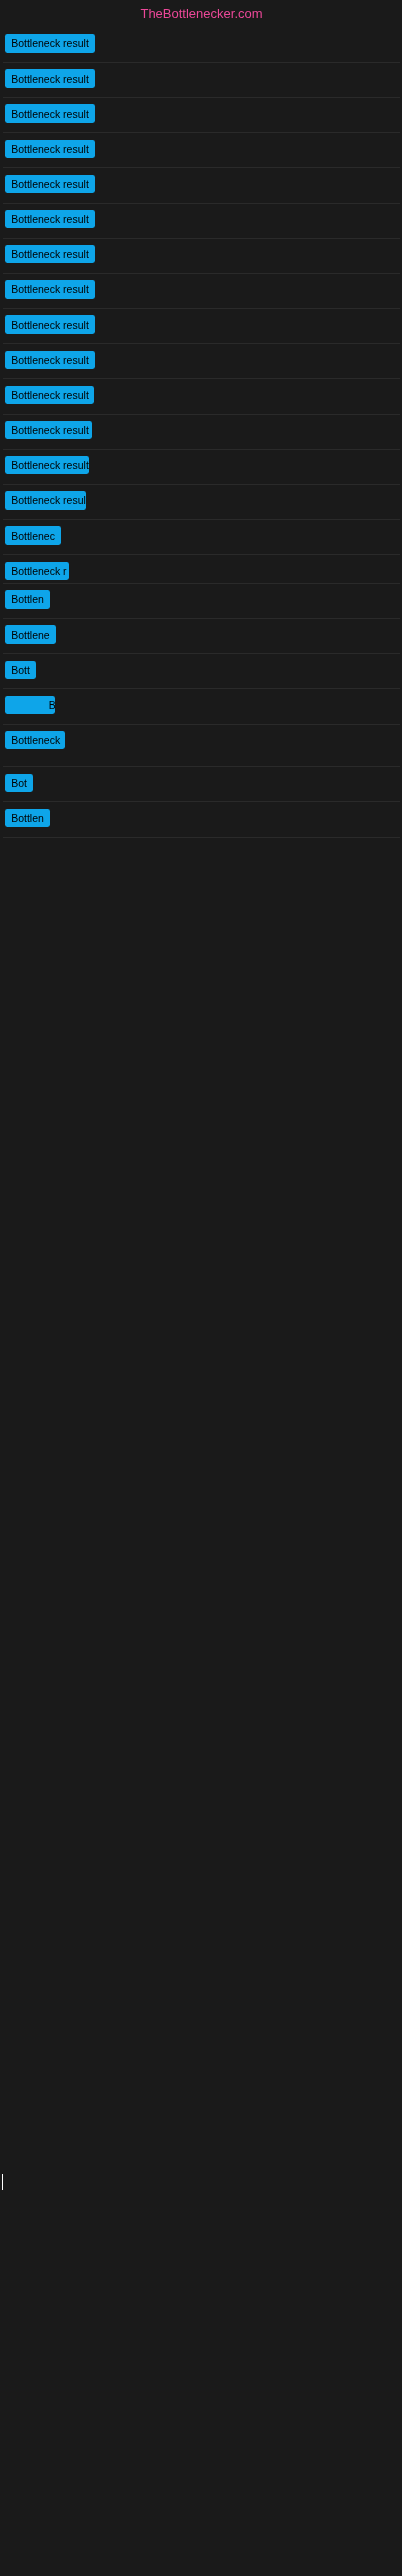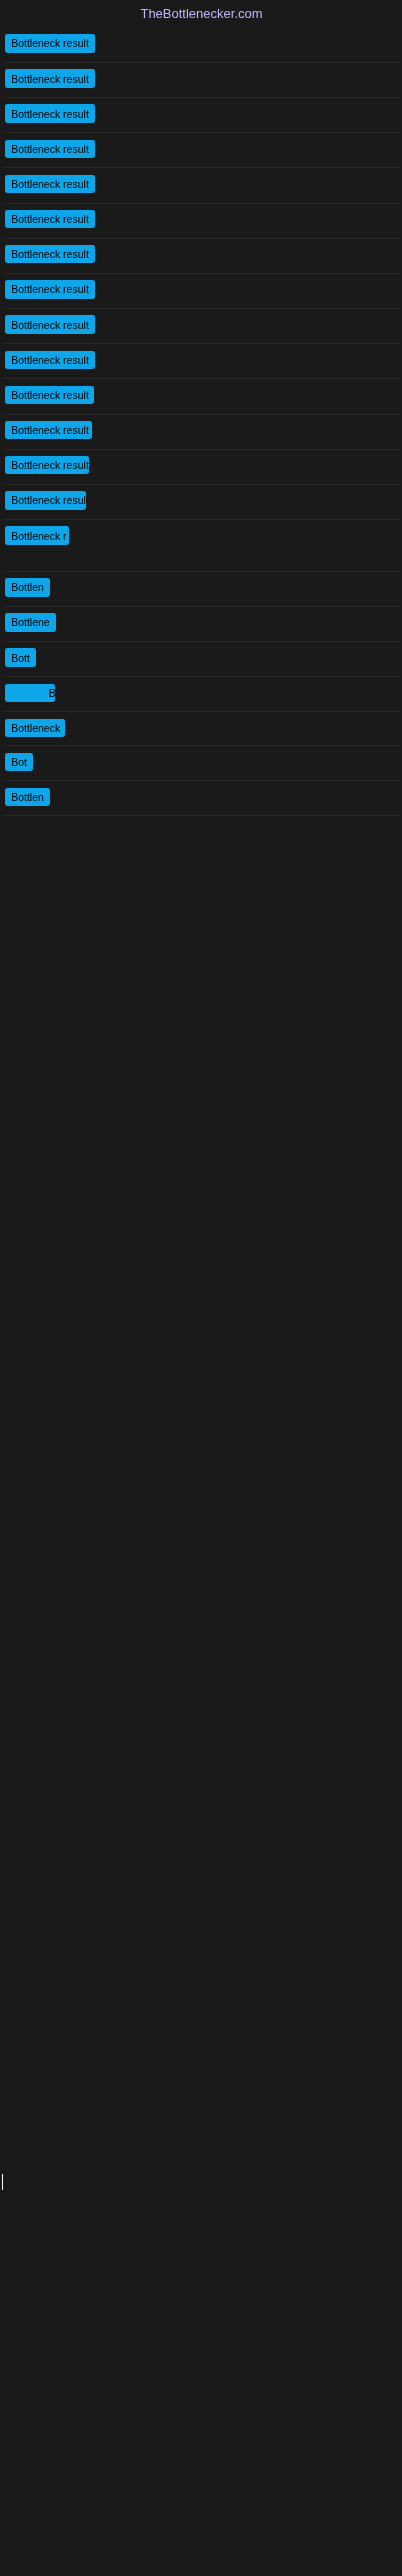--- a/index.html
+++ b/index.html
@@ -11,21 +11,21 @@
     body {
       width: 403px;
       min-height: 2576px;
       background-color: #1a1a1a;
       font-family: Arial, sans-serif;
       position: relative;
     }
 
     .site-title {
       text-align: center;
-      color: #c4b5fd;
+      color: #ec4899;
       font-size: 13px;
       padding: 6.4px 0;
       background-color: #1a1a1a;
     }
 
     .bottleneck-badge {
       display: inline-block;
       background-color: #0ea5e9;
       color: #000000;
       font-size: 10.5px;
@@ -68,24 +68,25 @@
     <div class="item-row" style="padding-top: 6.4px; padding-bottom: 6.4px;"><span class="bottleneck-badge" style="max-width: 97px;">Bottleneck result</span></div>
     <div class="item-row" style="padding-top: 6.4px; padding-bottom: 6.4px;"><span class="bottleneck-badge" style="max-width: 97px;">Bottleneck result</span></div>
     <div class="item-row" style="padding-top: 6.4px; padding-bottom: 6.4px;"><span class="bottleneck-badge" style="max-width: 97px;">Bottleneck result</span></div>
     <div class="item-row" style="padding-top: 6.4px; padding-bottom: 6.4px;"><span class="bottleneck-badge" style="max-width: 96px;">Bottleneck result</span></div>
     <div class="item-row" style="padding-top: 6.4px; padding-bottom: 6.4px;"><span class="bottleneck-badge" style="max-width: 94px;">Bottleneck result</span></div>
     <div class="item-row" style="padding-top: 6.4px; padding-bottom: 6.4px;"><span class="bottleneck-badge" style="max-width: 92px;">Bottleneck result</span></div>
     <div class="item-row" style="padding-top: 6.4px; padding-bottom: 6.4px;"><span class="bottleneck-badge" style="max-width: 89px;">Bottleneck result</span></div>
     <div class="item-row" style="padding-top: 6.4px; padding-bottom: 6.4px;"><span class="bottleneck-badge" style="max-width: 87px;">Bottleneck result</span></div>
     <div class="item-row" style="padding-top: 6.4px; padding-bottom: 6.4px;"><span class="bottleneck-badge" style="max-width: 84px;">Bottleneck result</span></div>
     <div class="item-row" style="padding-top: 6.4px; padding-bottom: 6.4px;"><span class="bottleneck-badge" style="max-width: 81px;">Bottleneck result</span></div>
-    <div class="item-row" style="padding-top: 6.4px; padding-bottom: 23px; text-decoration: underline;"><span class="bottleneck-badge" style="max-width: 64px;">Bottleneck r</span></div>
+    <div class="item-row" style="padding-top: 6.4px; padding-bottom: 6.4px;"><span class="bottleneck-badge" style="max-width: 56px;">Bottlenec</span></div>
+    <div class="item-row" style="padding-top: 6.4px; padding-bottom: 0; text-decoration: underline;"><span class="bottleneck-badge" style="max-width: 64px;">Bottleneck r</span></div>
     <div class="item-row" style="padding-top: 6.4px; padding-bottom: 6.4px;"><span class="bottleneck-badge" style="max-width: 50px;">Bottlen</span></div>
     <div class="item-row" style="padding-top: 6.4px; padding-bottom: 6.4px;"><span class="bottleneck-badge" style="max-width: 52px;">Bottlene</span></div>
     <div class="item-row" style="padding-top: 6.4px; padding-bottom: 6.4px;"><span class="bottleneck-badge" style="max-width: 32px;">Bott</span></div>
     <div class="item-row" style="padding-top: 6.4px; padding-bottom: 6.4px;"><span class="bottleneck-badge" style="max-width: 42px; padding-left: 44px;">Bottle</span></div>
-    <div class="item-row" style="padding-top: 6.4px; padding-bottom: 5px;"><span class="bottleneck-badge" style="max-width: 60px;">Bottleneck</span></div>
+    <div class="item-row" style="padding-top: 6.4px; padding-bottom: 14px;"><span class="bottleneck-badge" style="max-width: 60px;">Bottleneck</span></div>
     <div class="item-row" style="padding-top: 6.4px; padding-bottom: 6.4px;"><span class="bottleneck-badge" style="max-width: 28px;">Bot</span></div>
     <div class="item-row" style="padding-top: 6.4px; padding-bottom: 6.4px;"><span class="bottleneck-badge" style="max-width: 50px;">Bottlen</span></div>
   </div>
 
 <div class="cursor-line" id="cursor-line" style="top: 2174px;"></div>
 
 
 </body></html>

